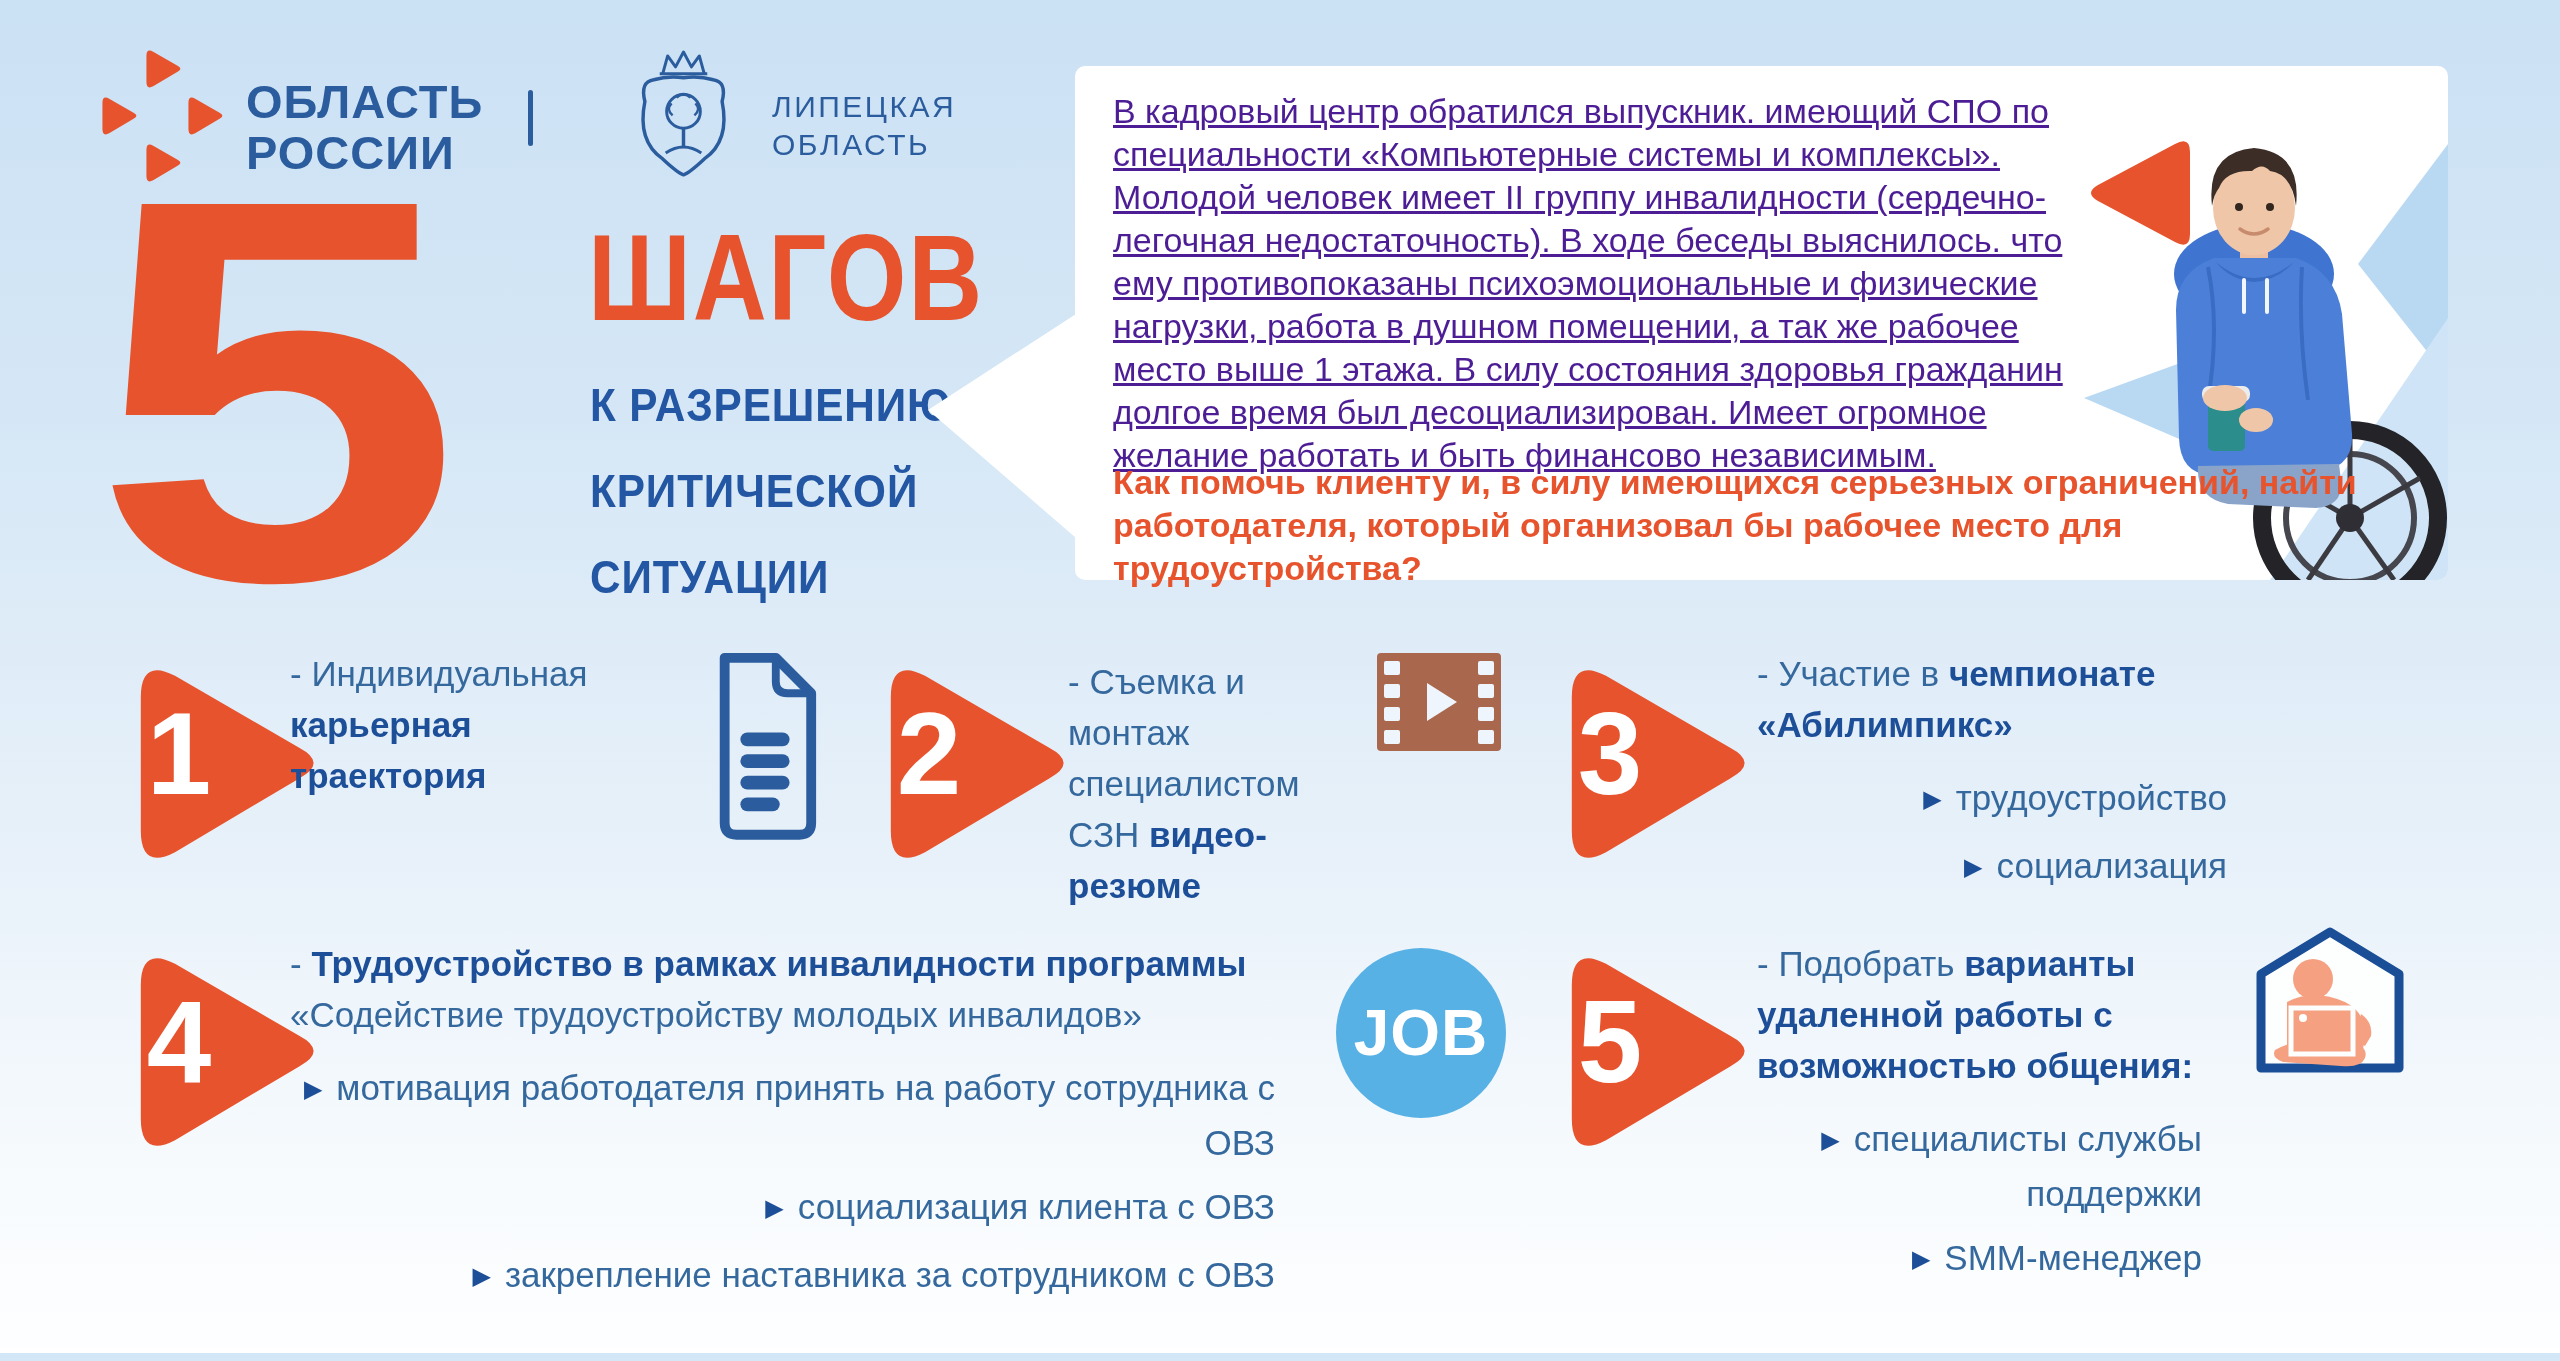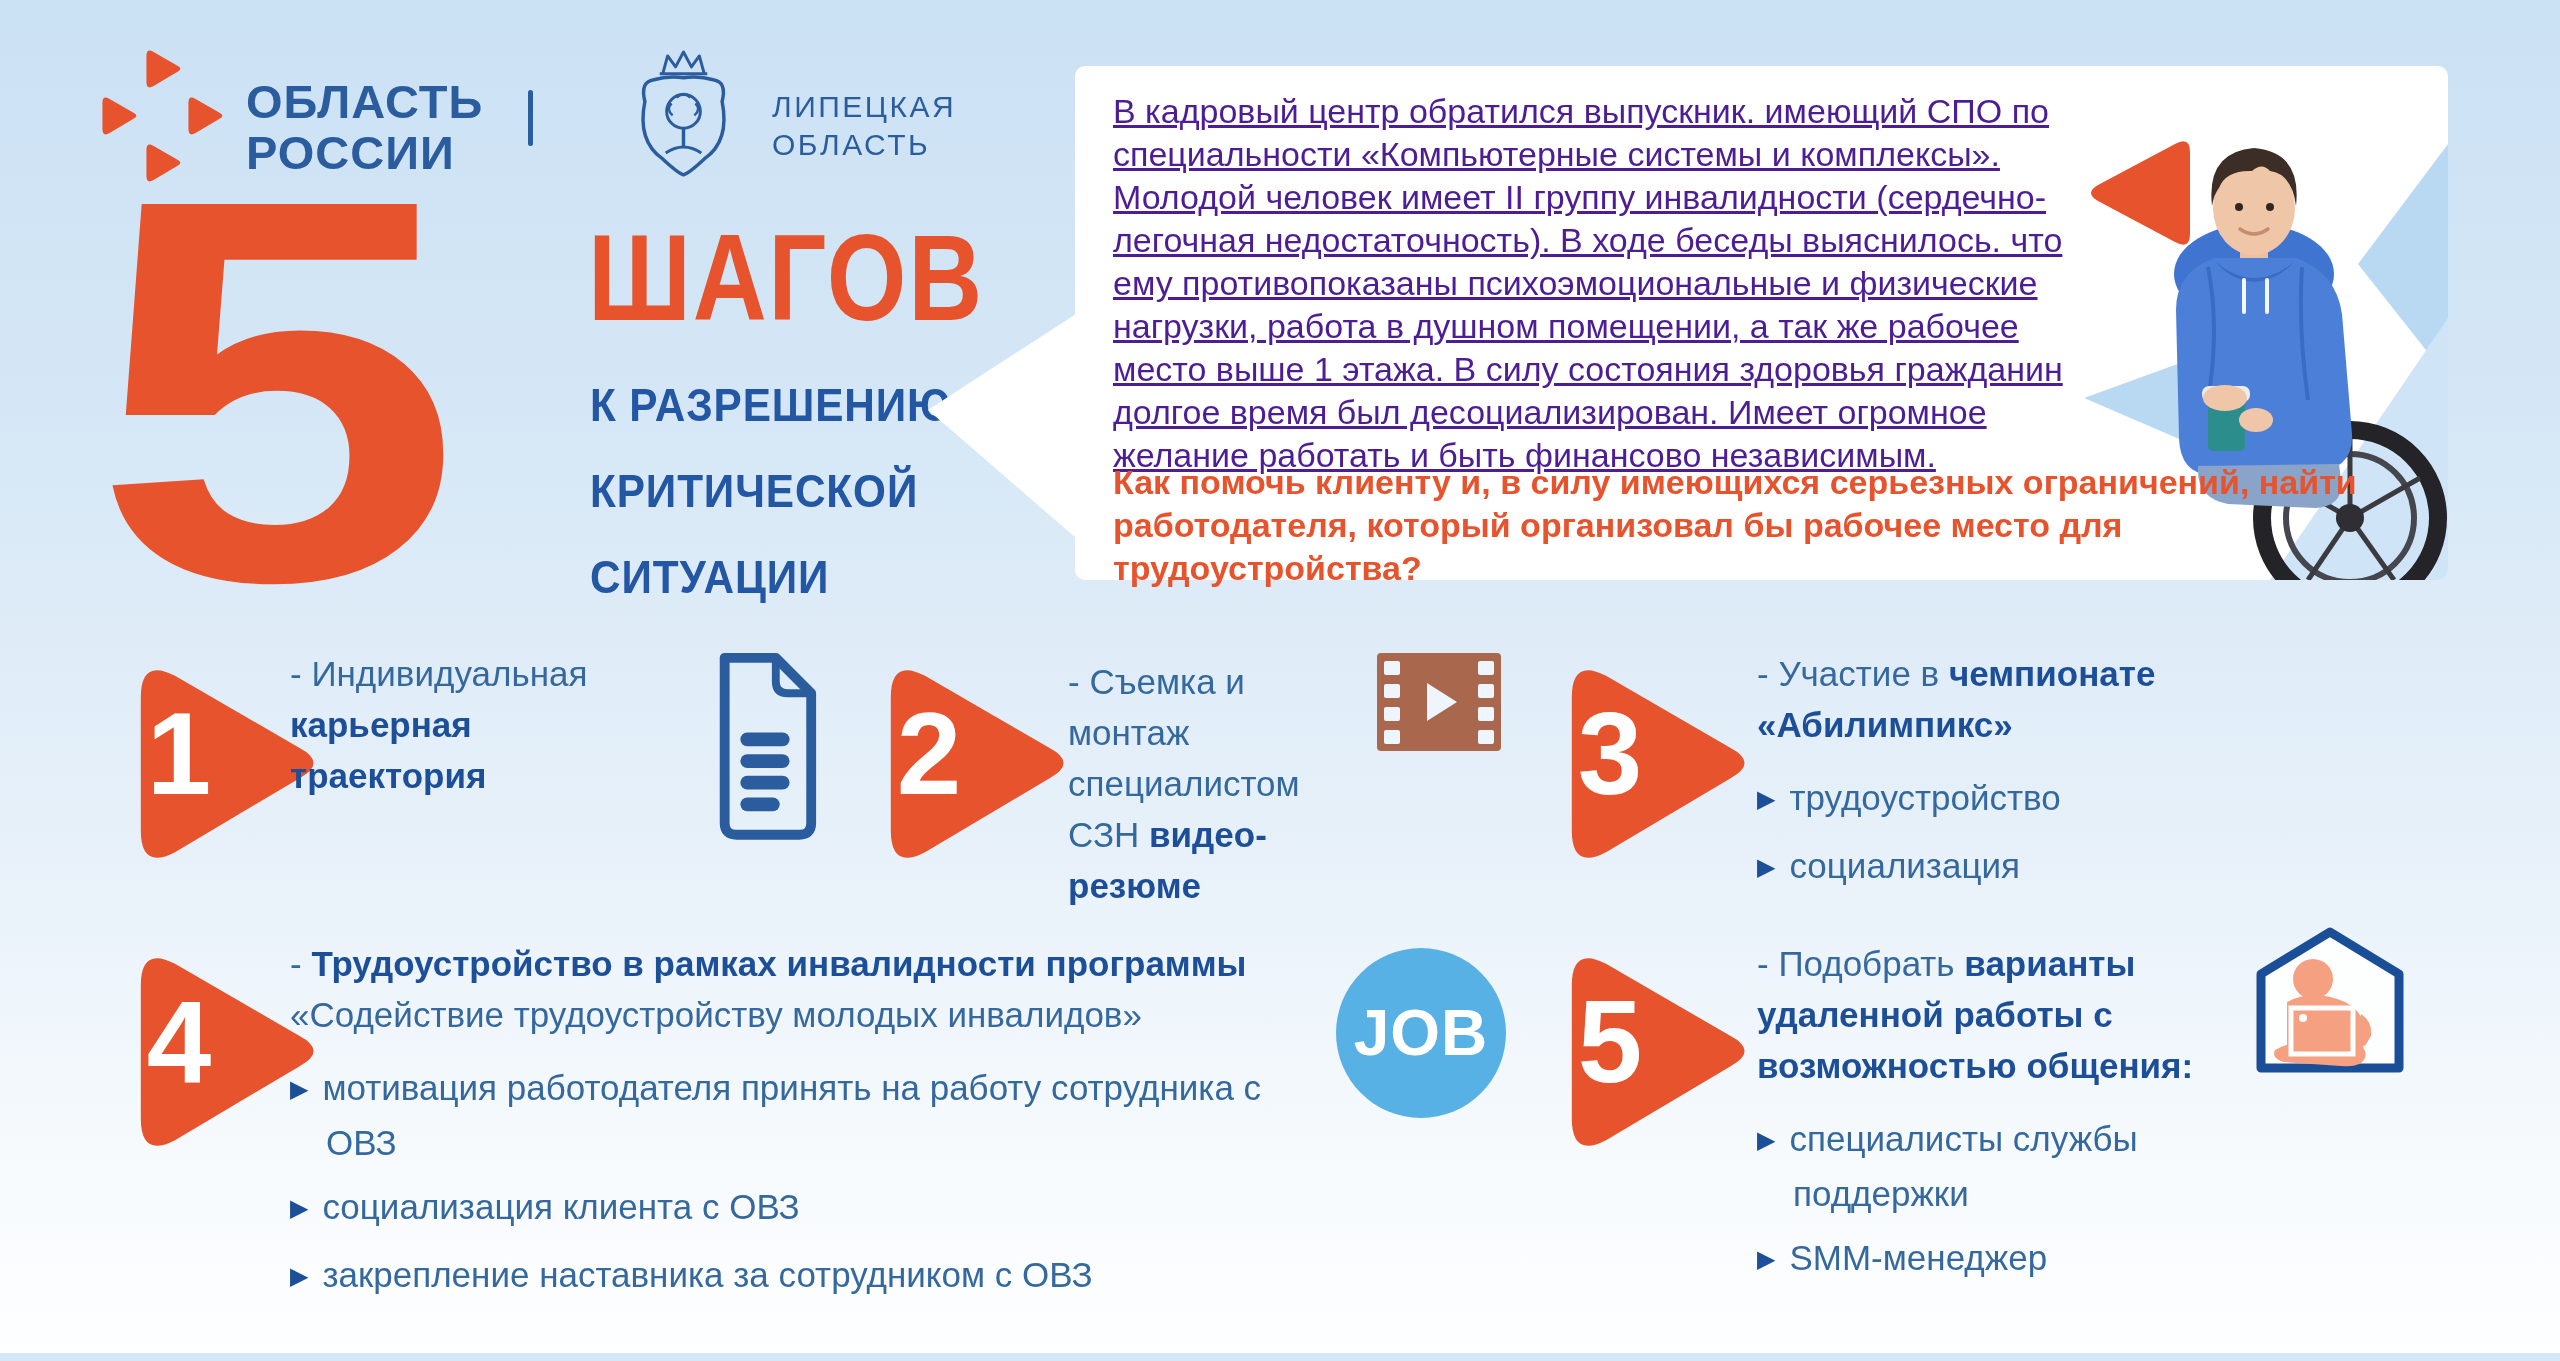--- a/index.html
+++ b/index.html
@@ -41,21 +41,21 @@
   .photo{position:absolute;right:0;top:0;width:390px;height:514px;z-index:1;overflow:hidden;border-radius:0 10px 10px 0;}
 
   
   .tri{width:216px;height:238px;}
   .tri svg{position:absolute;left:0;top:0;width:100%;height:100%;}
   .tri .num{position:absolute;left:0;top:0;width:62%;height:92%;display:flex;align-items:center;justify-content:center;
             color:#fff;font-size:116px;font-weight:700;}
   .stx{color:#35699e;font-size:35px;line-height:51px;}
   .stx p{margin:0 0 10px 0;}
   .stx b{color:#1d4f99;}
-  .stx ul{list-style:none;margin:22px 0 0 0;padding:0;}
+  .stx ul{list-style:none;margin:22px 0 0 0;padding:0;text-align:right;}
   .stx li{margin:0 0 13px 0;padding-left:36px;text-indent:-36px;}
   .stx li::before{content:"\25B6";color:#1d4f99;font-size:24px;margin-right:14px;position:relative;top:-3px;}
 
   .job{left:1336px;top:948px;width:170px;height:170px;border-radius:50%;background:#58b1e5;
        display:flex;align-items:center;justify-content:center;color:#fff;font-weight:700;font-size:64px;letter-spacing:1px;}
 
   .bottom-strip{left:0;right:0;bottom:0;height:13px;background:#d3e7f7;border-top:5px solid #ffffff;}
 </style>
 </head>
 <body>

